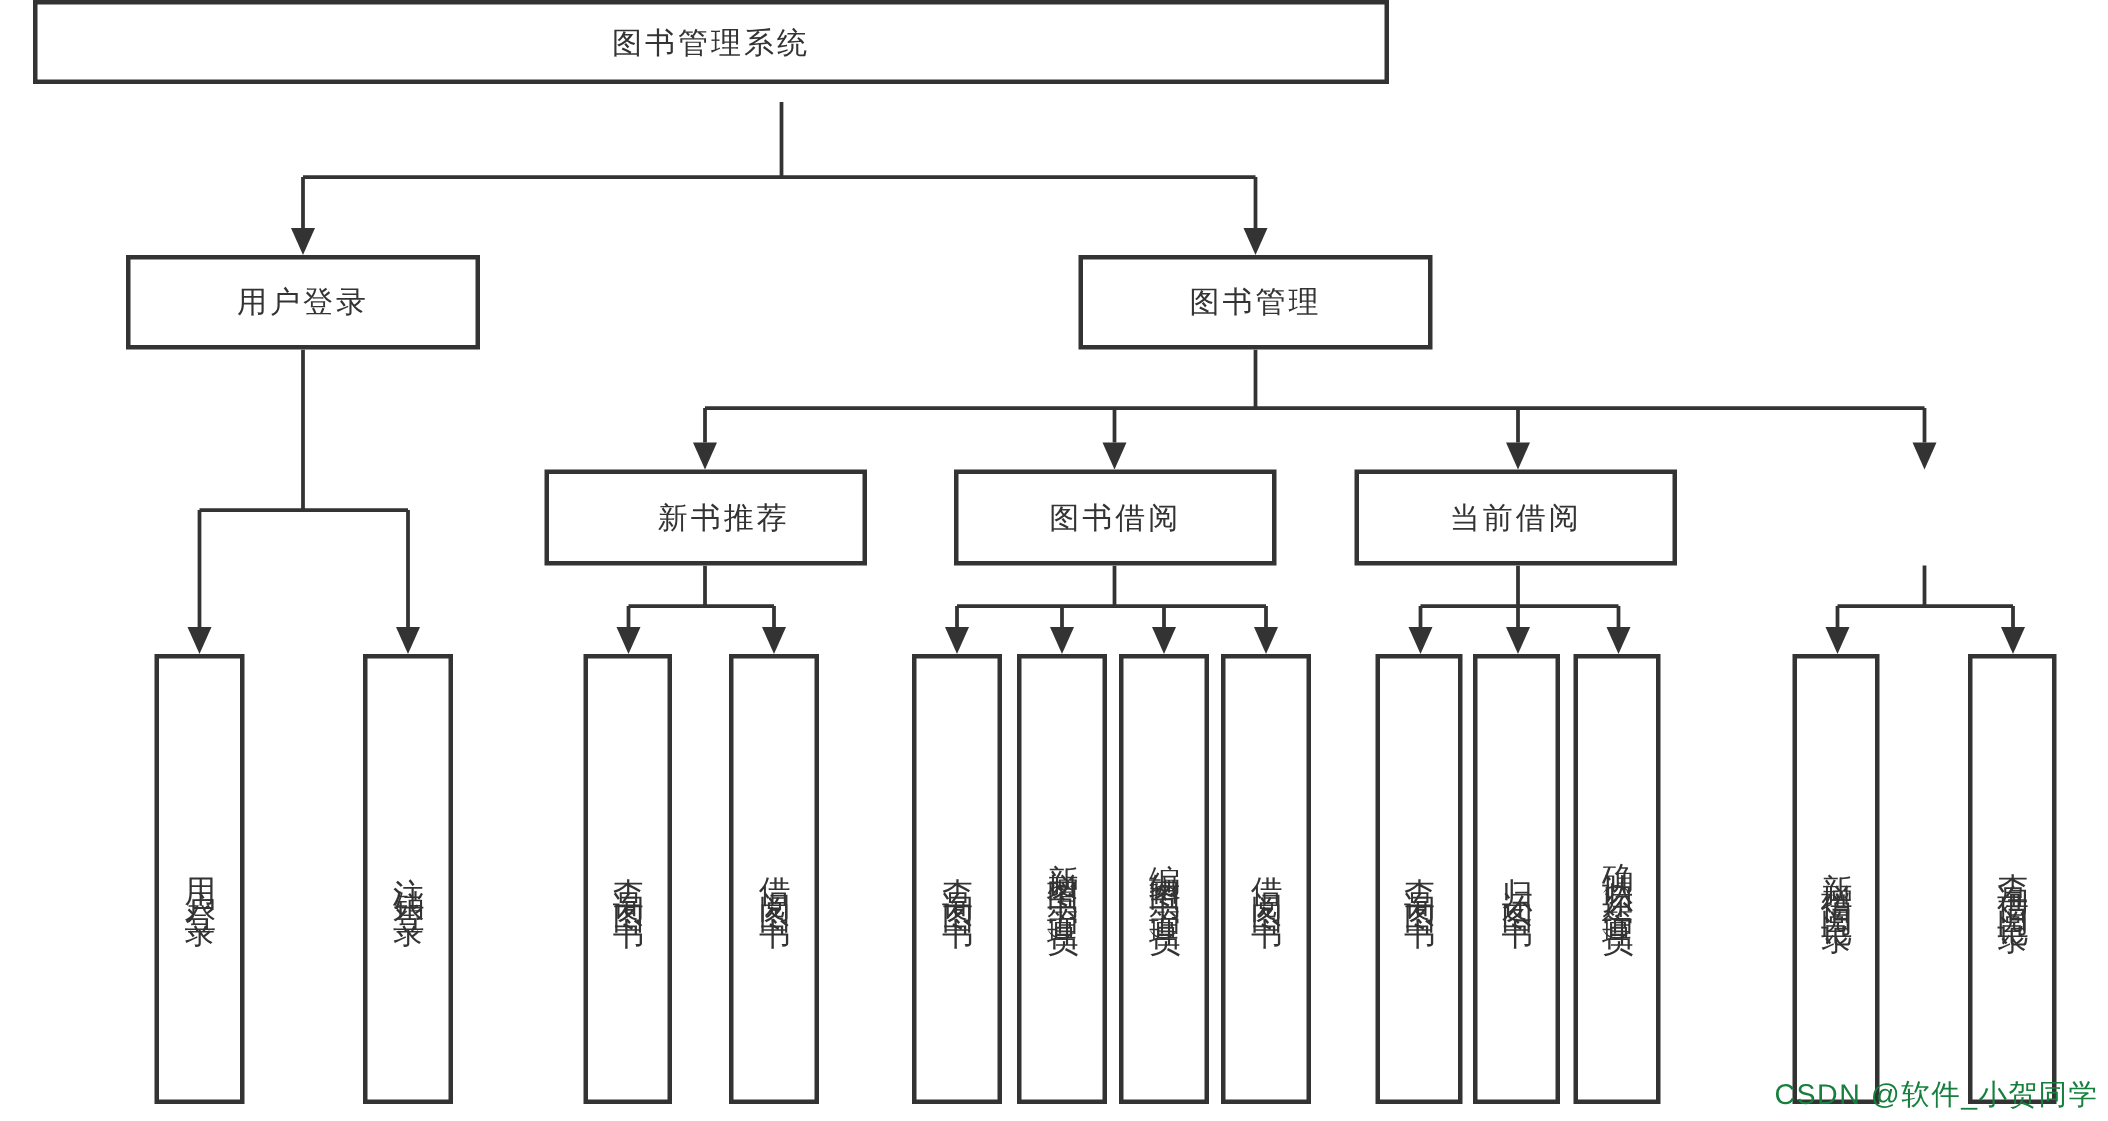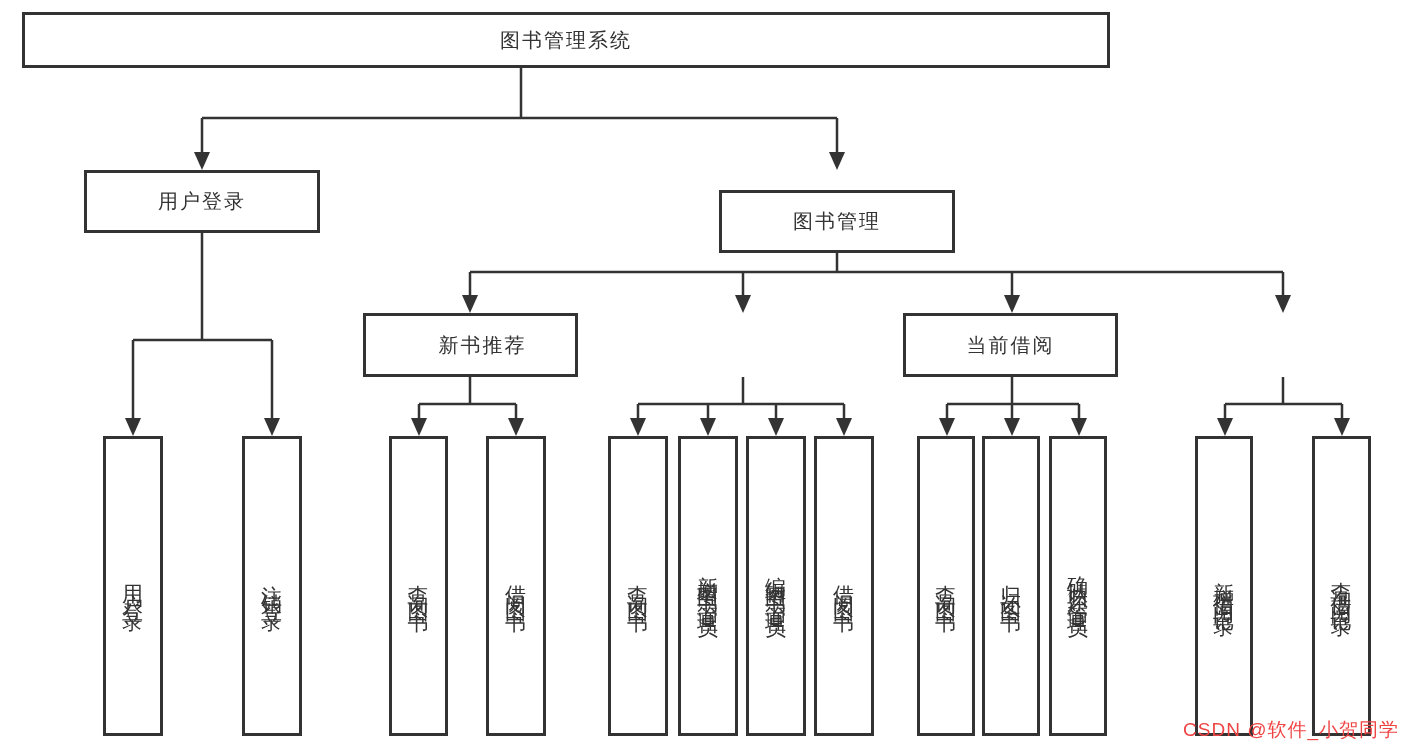--- a/index.html
+++ b/index.html
@@ -29,24 +29,24 @@
     border: 3px solid #333333;
     background: #ffffff;
     color: #333333;
     display: flex;
     align-items: center;
     justify-content: center;
     text-align: center;
     font-size: 20px;
     letter-spacing: 2px;
   }
-  .node.root  { left: 22px;  top: 12px;  width: 1088px; height: 56px; font-family: Liberation Serif, serif; }
+  .node.root  { left: 22px;  top: 0;  width: 904px; height: 56px; font-family: Liberation Serif, serif; }
 
   .node.l2a   { left: 84px;  top: 170px; width: 236px; height: 63px; }
-  .node.l2b   { left: 719px; top: 170px; width: 236px; height: 63px; margin-top: 20px; }
+  .node.l2b   { left: 719px; top: 170px; width: 236px; height: 63px; }
 
   .node.l3    { top: 313px; height: 64px; width: 215px; }
   .node.l3a   { left: 363px; padding-left: 24px; }
   .node.l3b   { left: 636px; }
   .node.l3c   { left: 903px; }
   .node.l3d   { left: 1176px; }
 
   .node.leaf {
     top: 436px;
     height: 300px;
@@ -68,21 +68,21 @@
   .leaf.g4b { left: 982px;  width: 58px; }
   .leaf.g4c { left: 1049px; width: 58px; letter-spacing: 6px; }
   .leaf.g5a { left: 1195px; width: 58px; letter-spacing: 7px; }
   .leaf.g5b { left: 1312px; width: 59px; letter-spacing: 7px; }
 
   .watermark {
     position: absolute;
     right: 6px;
     bottom: 4px;
     font-size: 19px;
-    color: #ef4444;
+    color: #15803d;
     letter-spacing: 1px;
   }
 </style>
 </head>
 <body>
 
 <div class="canvas">
 
   <svg class="connectors" viewBox="0 0 1405 747" xmlns="http://www.w3.org/2000/svg">
 
@@ -122,20 +122,21 @@
       <polygon points="1334,418 1350,418 1342,436"></polygon>
     </g>
   </svg>
 
   <div class="node root">图书管理系统</div>
 
   <div class="node l2a">用户登录</div>
   <div class="node l2b">图书管理</div>
 
   <div class="node l3 l3a">新书推荐</div>
+  <div class="node l3 l3b">图书借阅</div>
   <div class="node l3 l3c">当前借阅</div>
 
   <div class="node leaf g1a">用户登录</div>
   <div class="node leaf g1b">注销登录</div>
 
   <div class="node leaf g2a">查询图书</div>
   <div class="node leaf g2b">借阅图书</div>
 
   <div class="node leaf g3a">查询图书</div>
   <div class="node leaf g3b">新增图书（管理员）</div>

